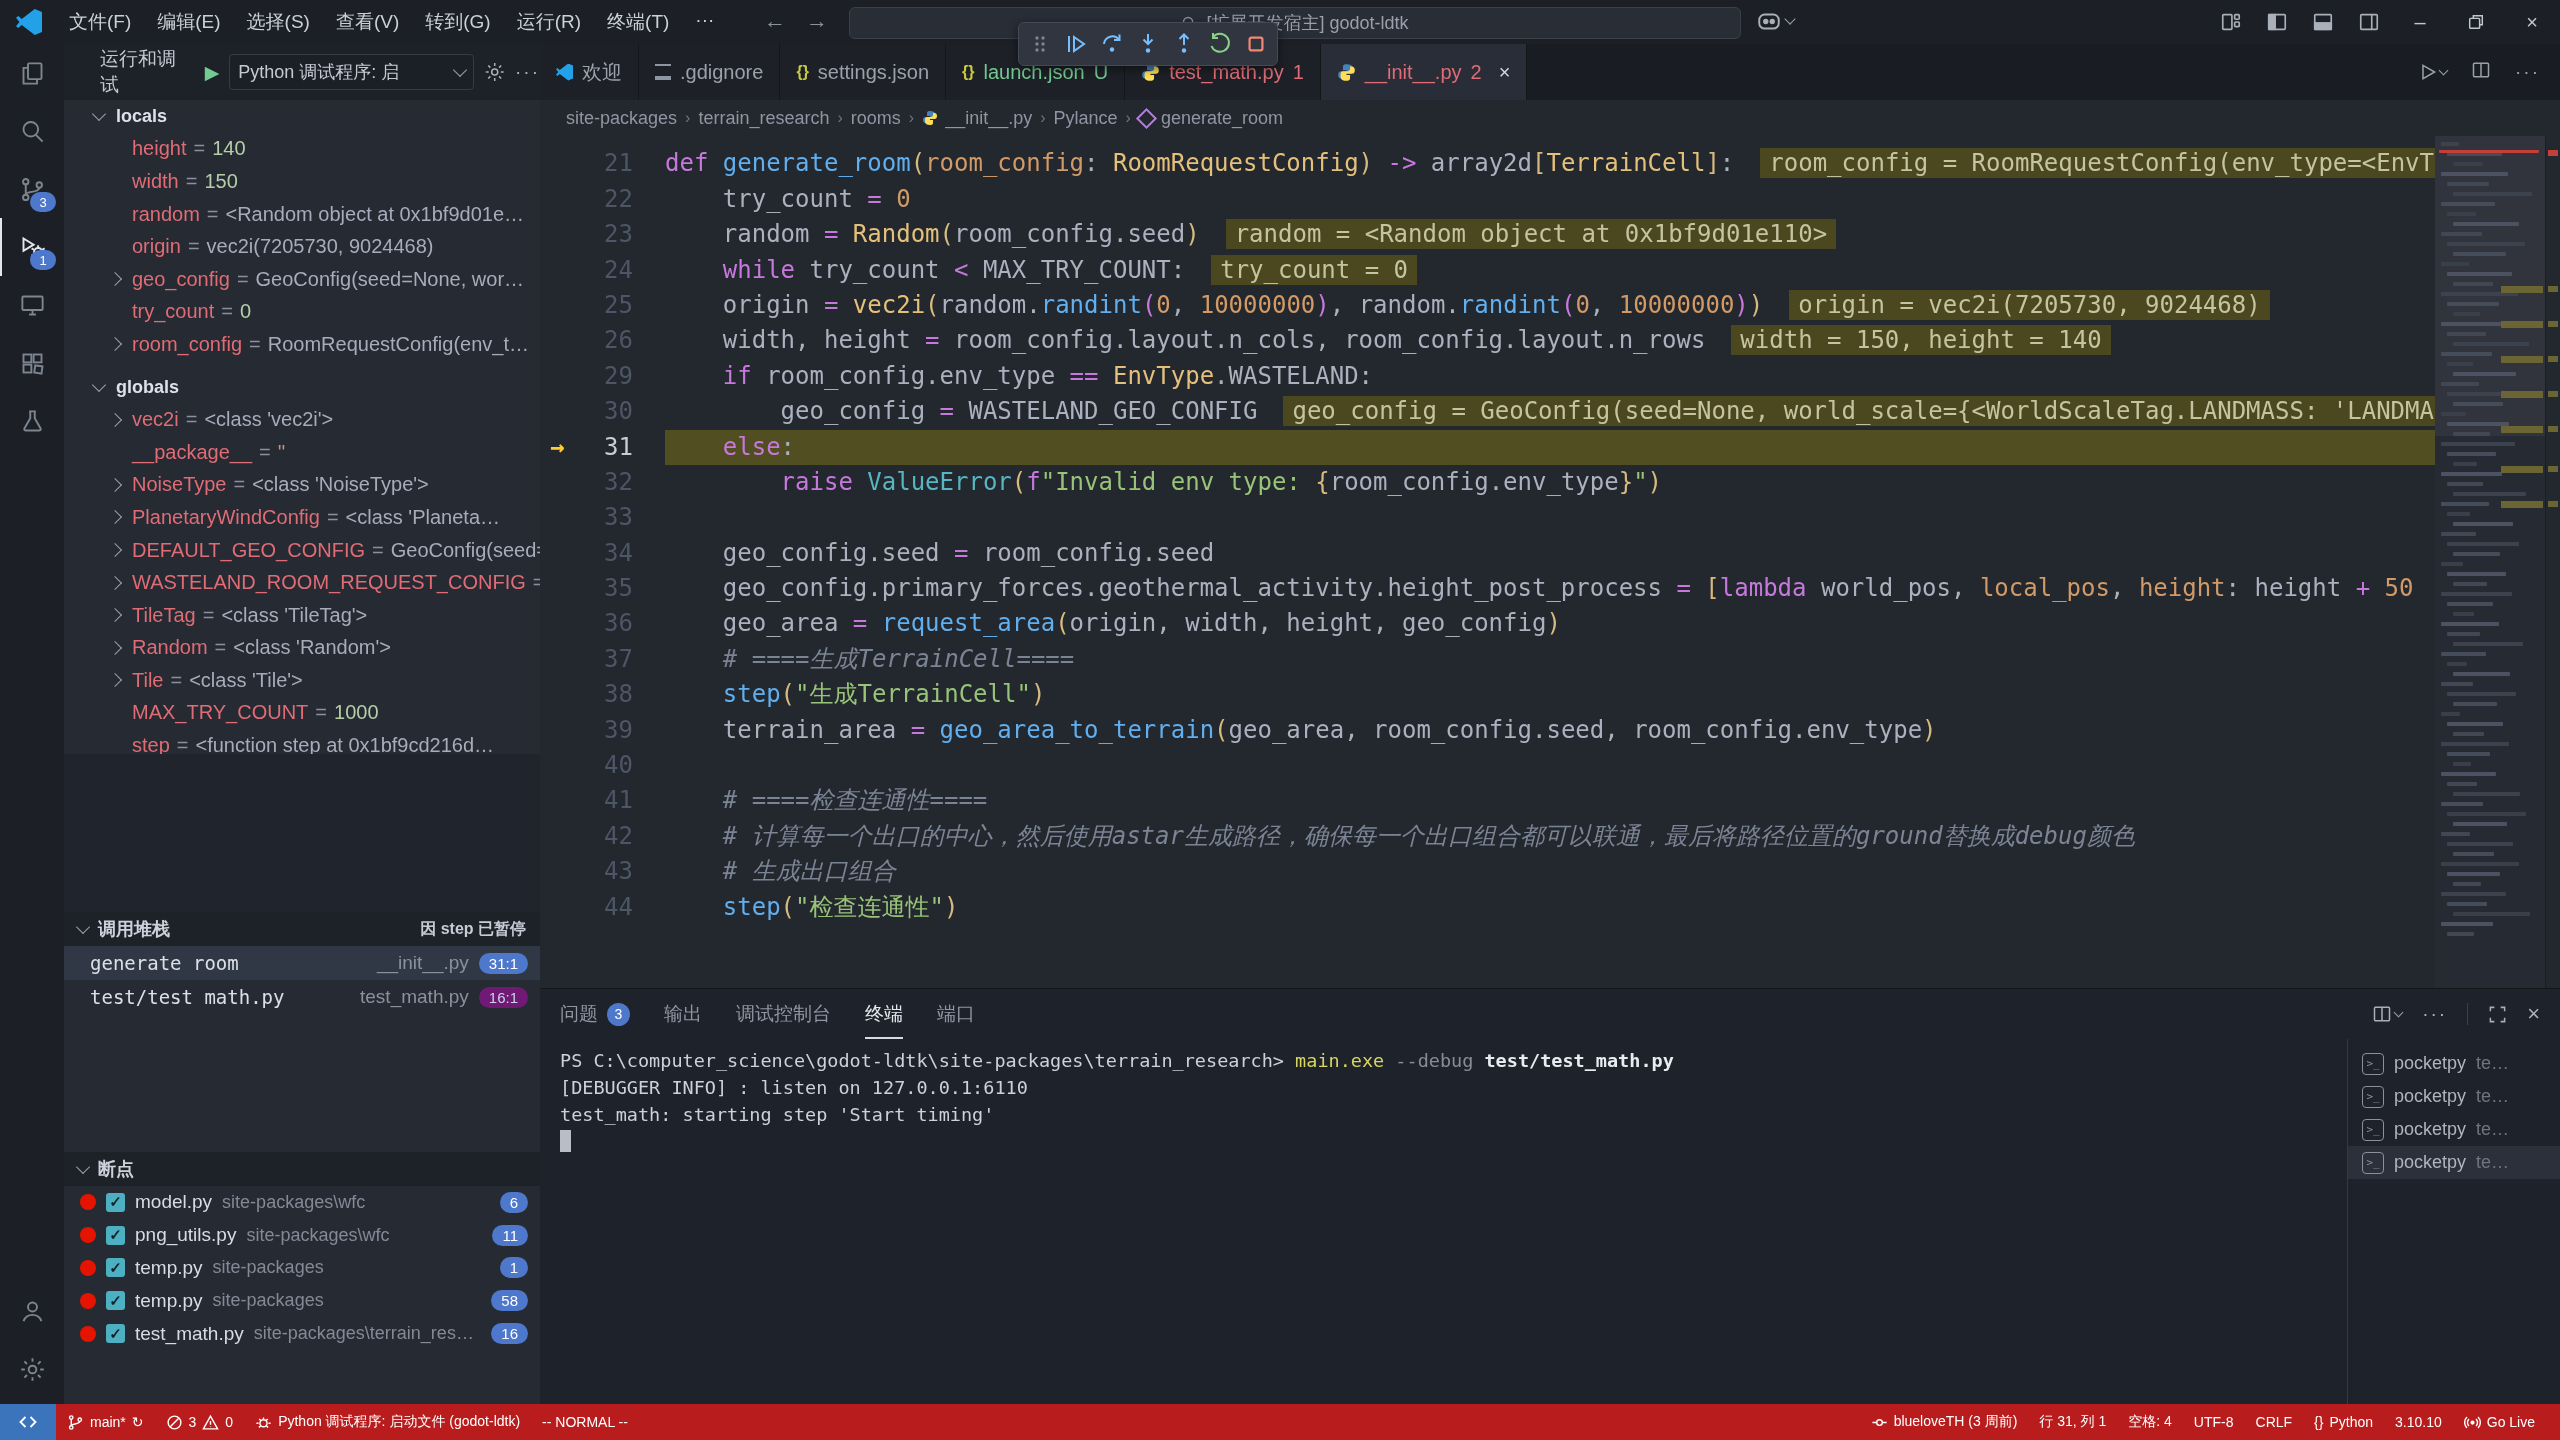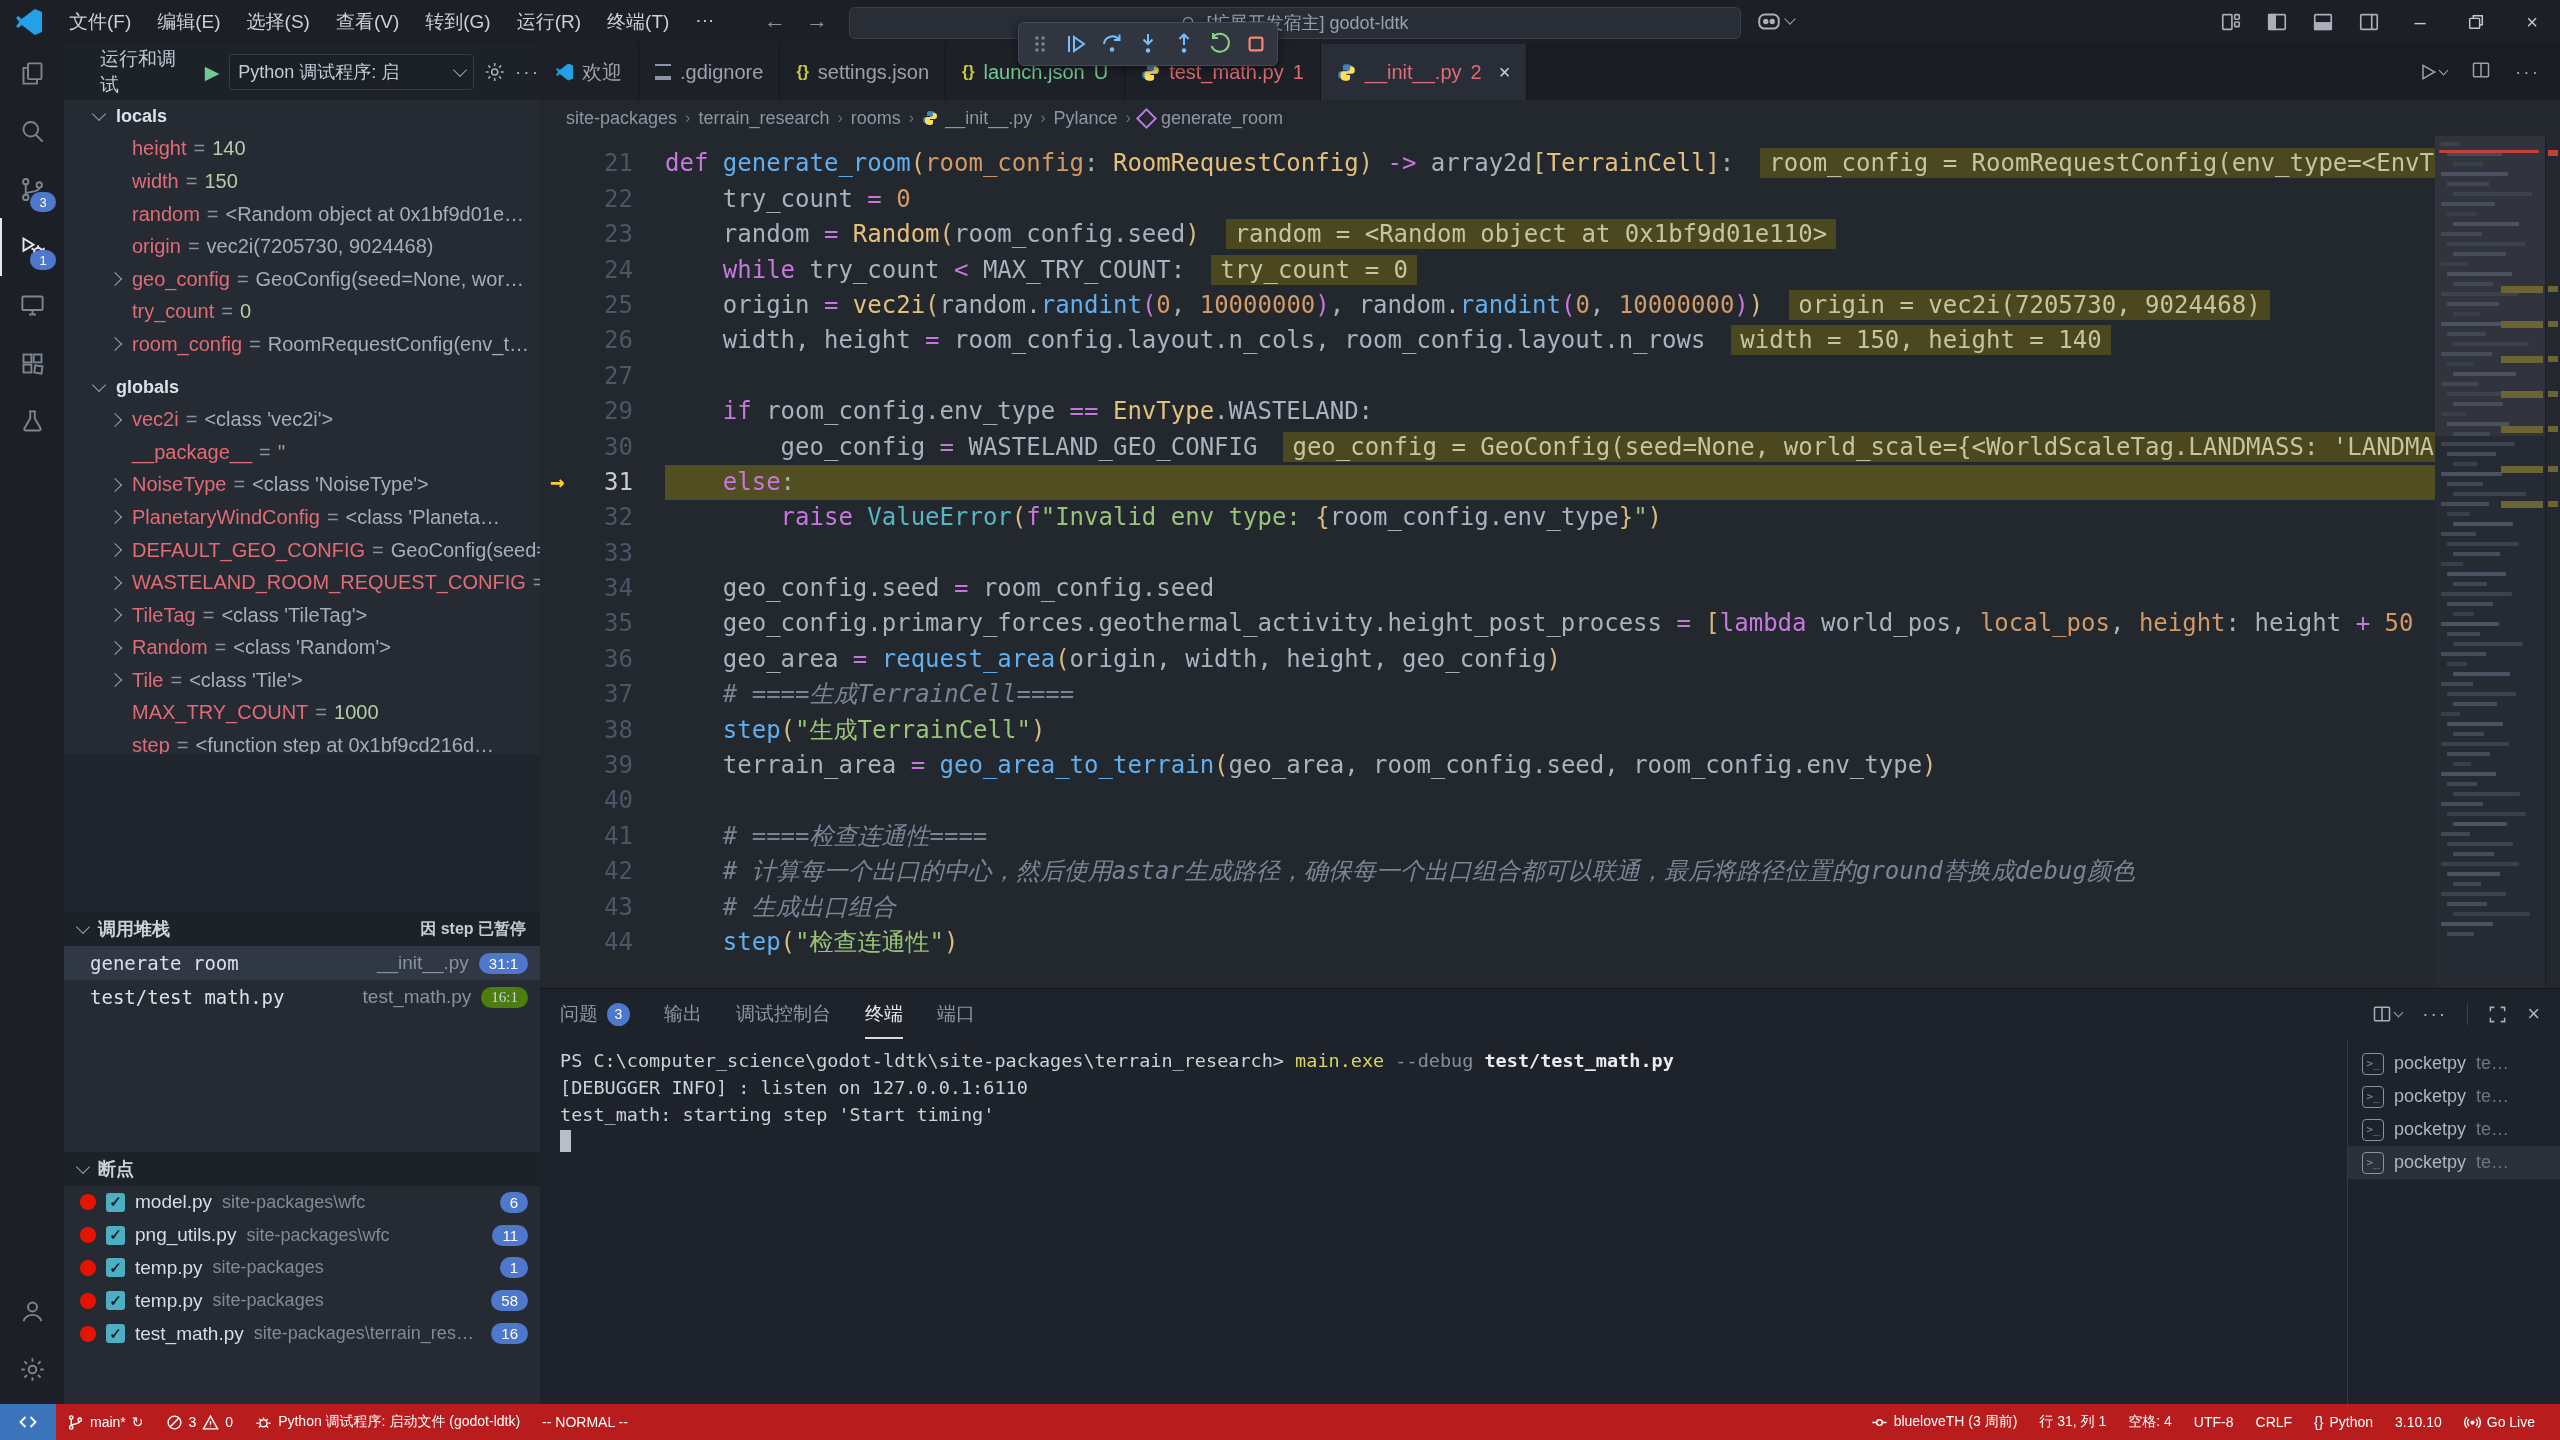--- a/index.html
+++ b/index.html
@@ -58,21 +58,21 @@
   .v-name{color:#e06c75;}
   .v-eq{color:#8a919e;padding:0 7px;}
   .v-num{color:#b5cea8;}
   .v-obj{color:#a6adba;}
   .v-str{color:#ce9178;}
   .cs-row{height:34px;display:flex;align-items:center;padding:0 12px 0 26px;font-size:19px;gap:10px;}
   .cs-row.sel{background:#313845;}
   .cs-name{color:#dbe0e8;font-family:"DejaVu Sans Mono",monospace;flex:1;white-space:nowrap;overflow:hidden;}
   .cs-file{color:#8a919e;}
   .pill{background:#4d78cc;color:#fff;border-radius:12px;font-size:15px;padding:2px 10px;}
-  .pill.dim{background:#4d7c0f;color:#c9d4e8;font-family:Liberation Serif, serif;}
+  .pill.dim{background:#701a75;color:#c9d4e8;}
   .bp-row{height:32.8px;display:flex;align-items:center;padding:0 12px 0 16px;gap:10px;font-size:19px;}
   .bp-dot{width:16px;height:16px;border-radius:50%;background:#e51400;flex:none;}
   .bp-check{width:19px;height:19px;background:#4db0c2;border-radius:3px;color:#10232a;font-size:15px;
     display:flex;align-items:center;justify-content:center;font-weight:bold;flex:none;}
   .bp-file{color:#d7dce4;white-space:nowrap;}
   .bp-path{color:#838a96;font-size:18px;flex:1;white-space:nowrap;overflow:hidden;}
 
   
   .editor-col{flex:1;display:flex;flex-direction:column;min-width:0;}
   .tabstrip{height:56px;background:#191c22;display:flex;flex:none;}
@@ -628,24 +628,20 @@
                 <span class="ln">24</span>
                 <div class="code-text"><span class="tk-k">    while </span><span class="tk-t">try_count </span><span class="tk-o">&lt; </span><span class="tk-t">MAX_TRY_COUNT</span><span class="tk-t">:</span><span class="inline-hint">try_count = 0</span></div>
               </div>
               <div class="code-row">
                 <span class="ln">25</span>
                 <div class="code-text"><span class="tk-t">    origin </span><span class="tk-o">= </span><span class="tk-c">vec2i</span><span class="tk-b">(</span><span class="tk-t">random.</span><span class="tk-f">randint</span><span class="tk-B">(</span><span class="tk-n">0</span><span class="tk-t">, </span><span class="tk-n">10000000</span><span class="tk-B">)</span><span class="tk-t">, </span><span class="tk-t">random.</span><span class="tk-f">randint</span><span class="tk-B">(</span><span class="tk-n">0</span><span class="tk-t">, </span><span class="tk-n">10000000</span><span class="tk-B">)</span><span class="tk-b">)</span><span class="inline-hint">origin = vec2i(7205730, 9024468)</span></div>
               </div>
               <div class="code-row">
                 <span class="ln">26</span>
                 <div class="code-text"><span class="tk-t">    width, height </span><span class="tk-o">= </span><span class="tk-t">room_config.layout.n_cols, room_config.layout.n_rows</span><span class="inline-hint">width = 150, height = 140</span></div>
-              </div>
-              <div class="code-row">
-                <span class="ln">27</span>
-                <div class="code-text"></div>
               </div>
               <div class="code-row">
                 <span class="ln">29</span>
                 <div class="code-text"><span class="tk-k">    if </span><span class="tk-t">room_config.env_type </span><span class="tk-o">== </span><span class="tk-c">EnvType</span><span class="tk-t">.WASTELAND:</span></div>
               </div>
               <div class="code-row">
                 <span class="ln">30</span>
                 <div class="code-text"><span class="tk-t">        geo_config </span><span class="tk-o">= </span><span class="tk-t">WASTELAND_GEO_CONFIG</span><span class="inline-hint">geo_config = GeoConfig(seed=None, world_scale={&lt;WorldScaleTag.LANDMASS: 'LANDMAS</span></div>
               </div>
               <div class="code-row cur">

